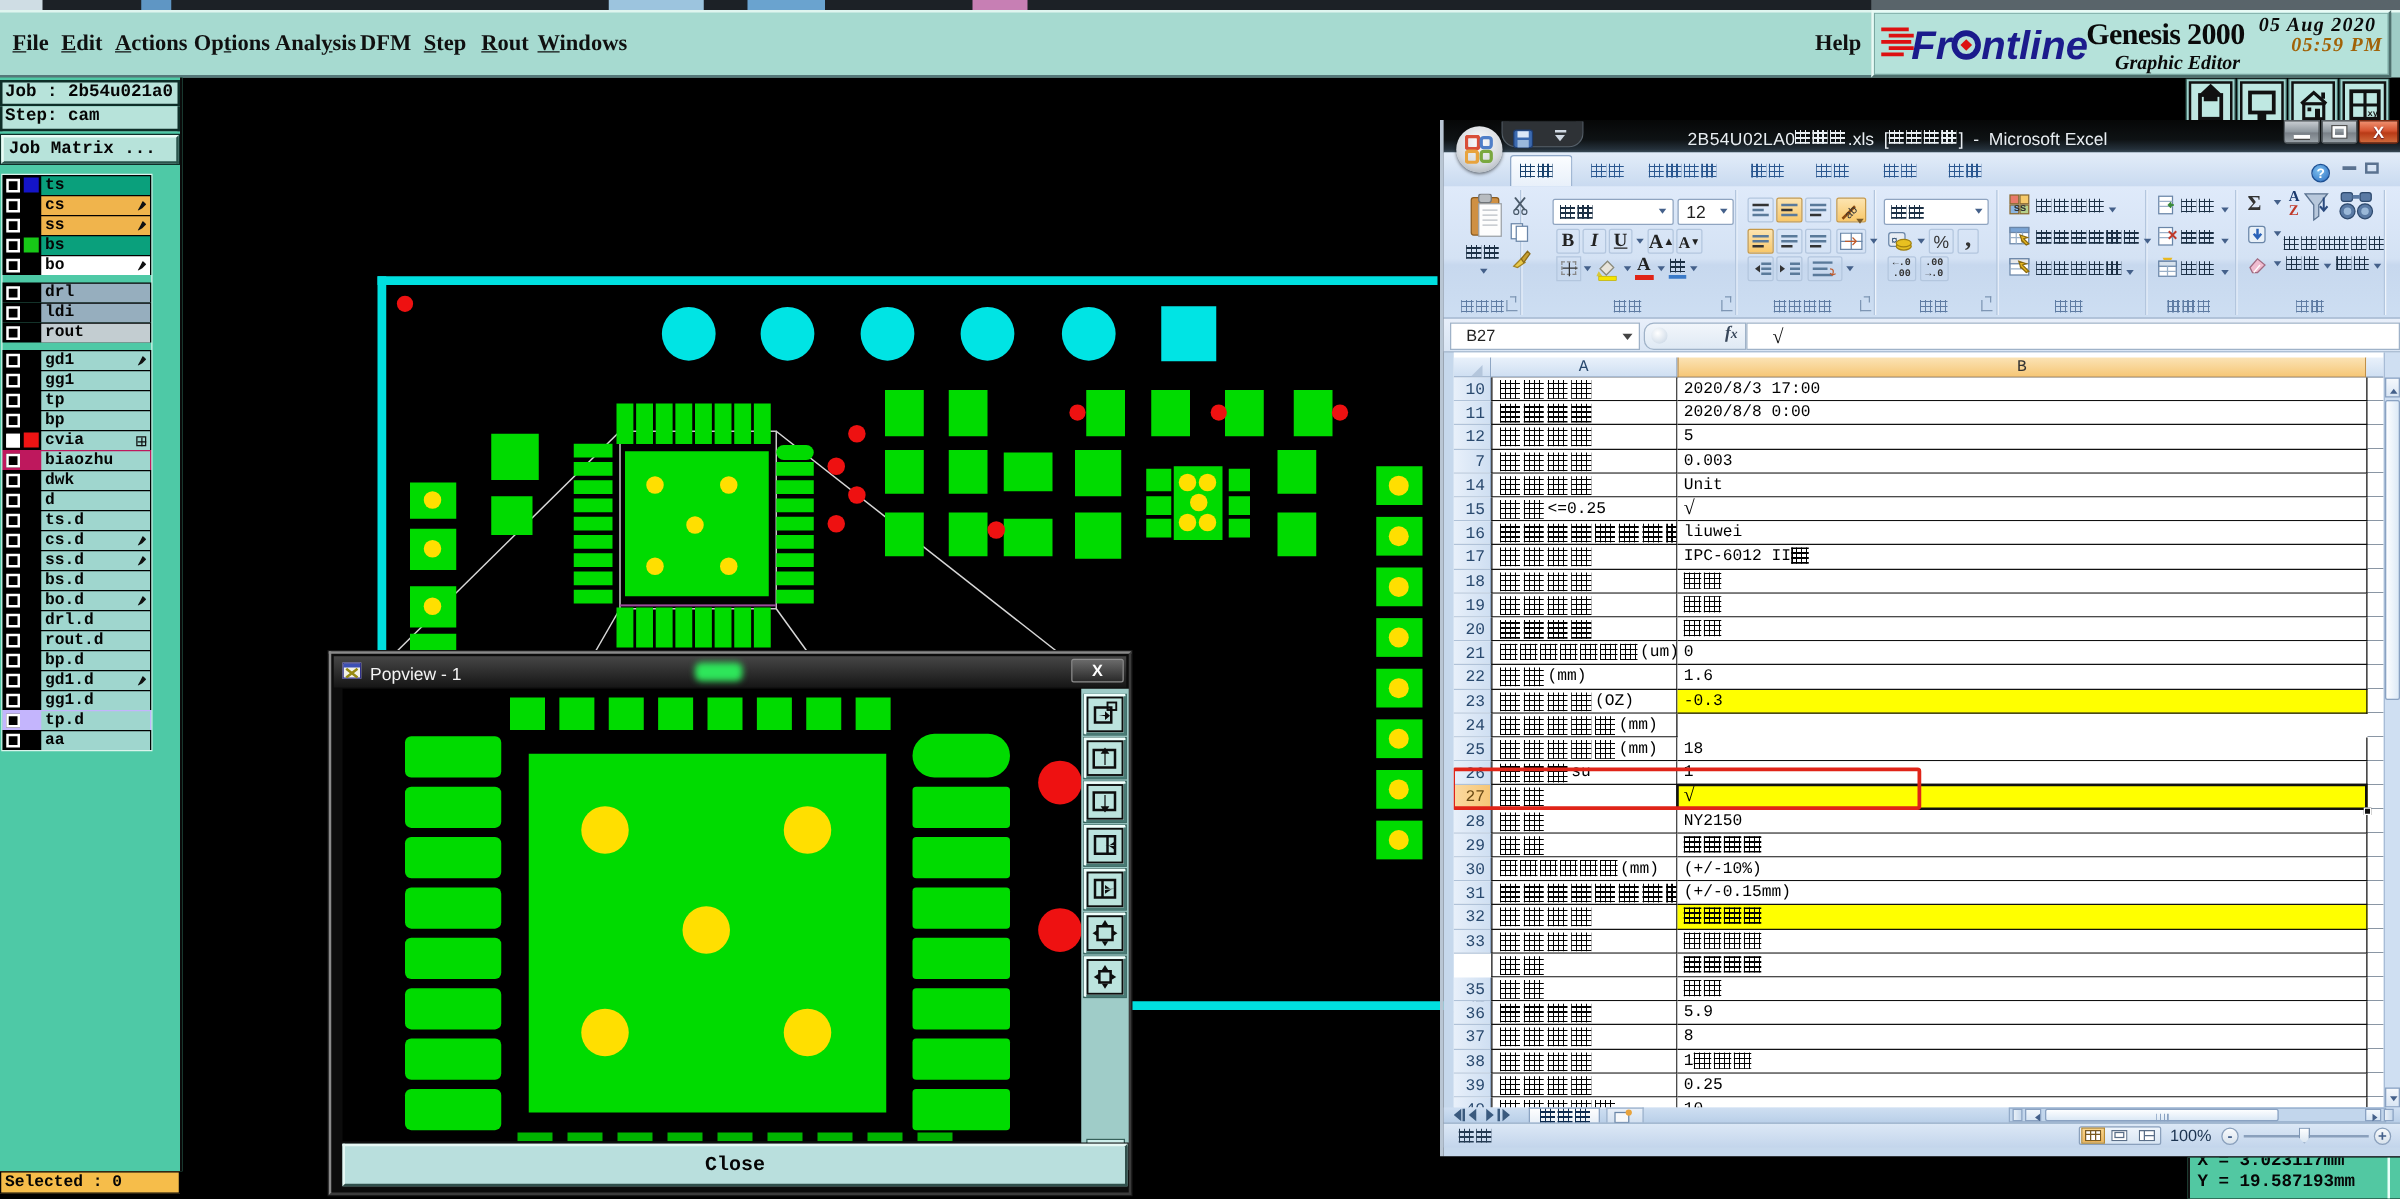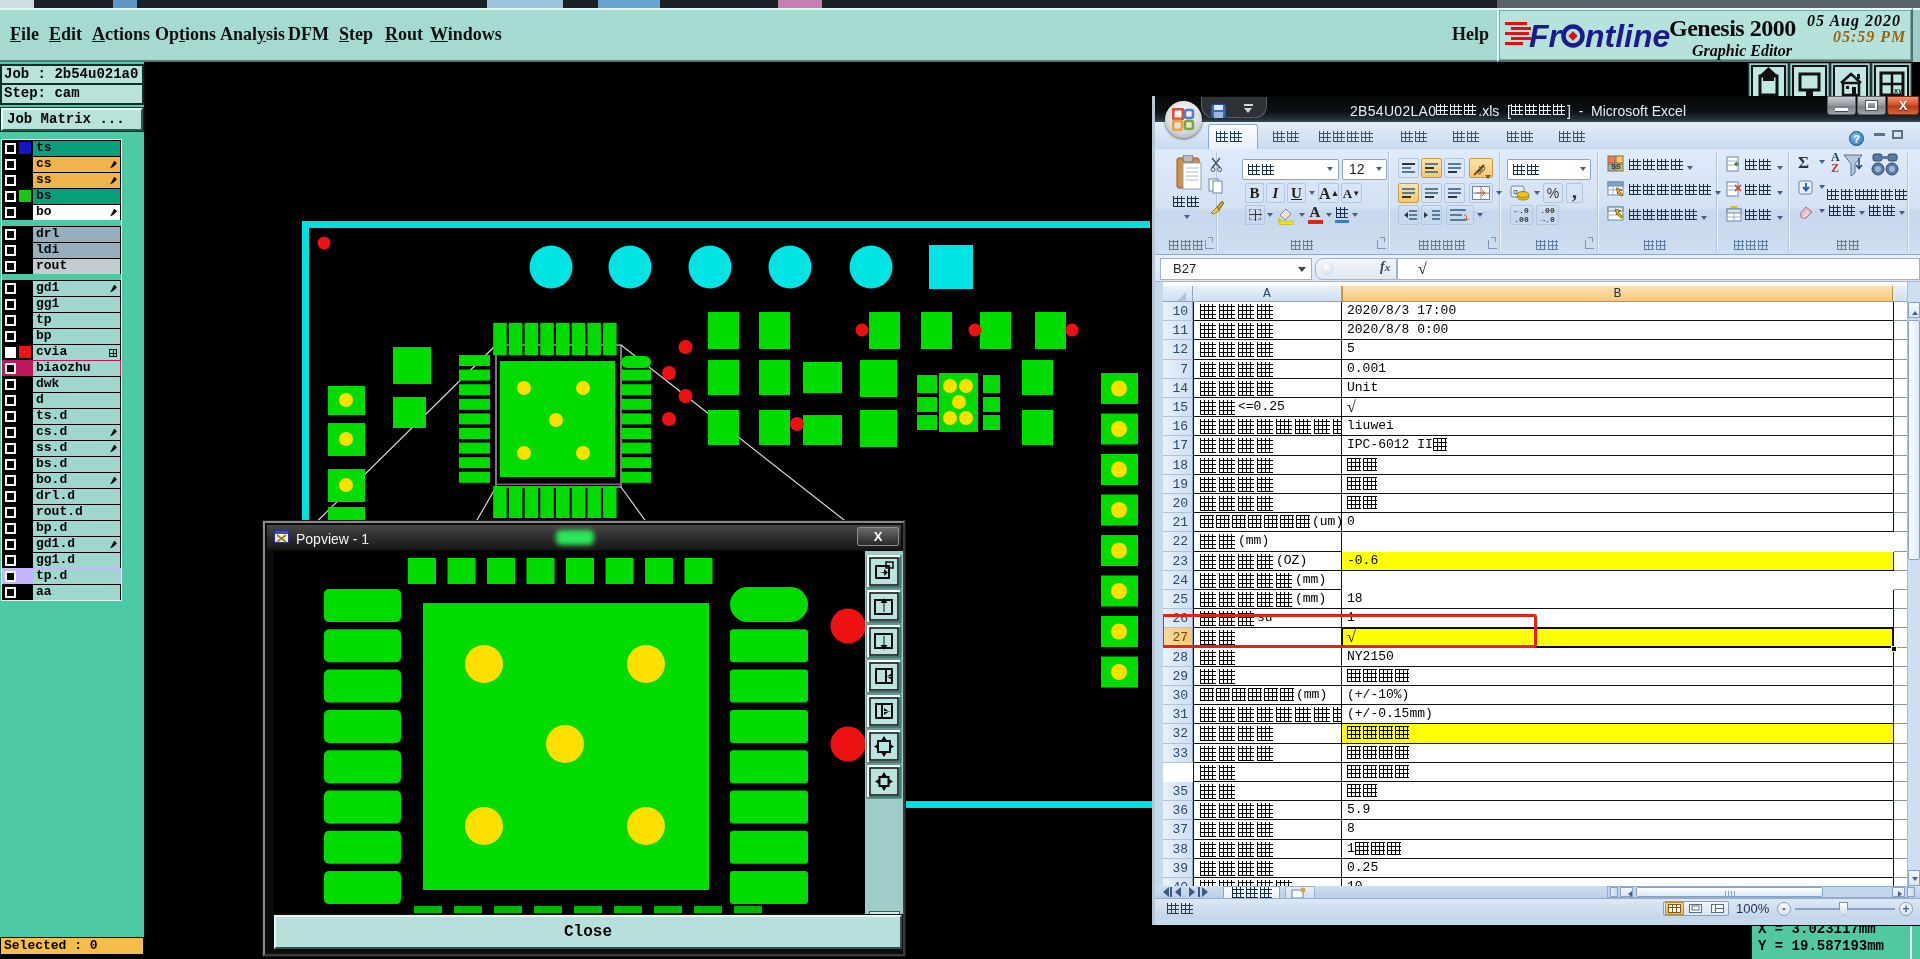--- a/index.html
+++ b/index.html
@@ -899,21 +899,21 @@
 <div class="xca" style="top:20.0px"><b class="g c16"></b><b class="g c16"></b><b class="g c16"></b><b class="g c16"></b></div>
 <div class="xcb" style="top:20.0px;">2020/8/3 17:00</div>
 <div class="xrh" style="top:39.2px;">11</div>
 <div class="xca" style="top:39.2px"><b class="g c16"></b><b class="g c16"></b><b class="g c16"></b><b class="g c16"></b></div>
 <div class="xcb" style="top:39.2px;">2020/8/8 0:00</div>
 <div class="xrh" style="top:58.4px;">12</div>
 <div class="xca" style="top:58.4px"><b class="g c16"></b><b class="g c16"></b><b class="g c16"></b><b class="g c16"></b></div>
 <div class="xcb" style="top:58.4px;">5</div>
 <div class="xrh" style="top:77.6px;">7</div>
 <div class="xca" style="top:77.6px"><b class="g c16"></b><b class="g c16"></b><b class="g c16"></b><b class="g c16"></b></div>
-<div class="xcb" style="top:77.6px;">0.001</div>
+<div class="xcb" style="top:77.6px;">0.003</div>
 <div class="xrh" style="top:96.8px;">14</div>
 <div class="xca" style="top:96.8px"><b class="g c16"></b><b class="g c16"></b><b class="g c16"></b><b class="g c16"></b></div>
 <div class="xcb" style="top:96.8px;">Unit</div>
 <div class="xrh" style="top:116.0px;">15</div>
 <div class="xca" style="top:116.0px"><b class="g c16"></b><b class="g c16"></b>&lt;=0.25</div>
 <div class="xcb" style="top:116.0px;"><span style="font-family:'Liberation Serif',serif;font-size:16px">√</span></div>
 <div class="xrh" style="top:135.2px;">16</div>
 <div class="xca" style="top:135.2px"><b class="g c16"></b><b class="g c16"></b><b class="g c16"></b><b class="g c16"></b><b class="g c16"></b><b class="g c16"></b><b class="g c16"></b><b class="g c16"></b></div>
 <div class="xcb" style="top:135.2px;font-family:Liberation Mono, monospace;">liuwei</div>
 <div class="xrh" style="top:154.4px;">17</div>
@@ -926,23 +926,24 @@
 <div class="xca" style="top:192.79999999999998px"><b class="g c16"></b><b class="g c16"></b><b class="g c16"></b><b class="g c16"></b></div>
 <div class="xcb" style="top:192.79999999999998px;"><b class="g c15"></b><b class="g c15"></b></div>
 <div class="xrh" style="top:212.0px;">20</div>
 <div class="xca" style="top:212.0px"><b class="g c16"></b><b class="g c16"></b><b class="g c16"></b><b class="g c16"></b></div>
 <div class="xcb" style="top:212.0px;"><b class="g c15"></b><b class="g c15"></b></div>
 <div class="xrh" style="top:231.2px;">21</div>
 <div class="xca" style="top:231.2px"><b class="g c15"></b><b class="g c15"></b><b class="g c15"></b><b class="g c15"></b><b class="g c15"></b><b class="g c15"></b><b class="g c15"></b>(um)</div>
 <div class="xcb" style="top:231.2px;">0</div>
 <div class="xrh" style="top:250.39999999999998px;">22</div>
 <div class="xca" style="top:250.39999999999998px"><b class="g c16"></b><b class="g c16"></b>(mm)</div>
+<div class="xcb" style="top:250.39999999999998px;">1.6</div>
 <div class="xrh" style="top:269.6px;">23</div>
 <div class="xca" style="top:269.6px"><b class="g c16"></b><b class="g c16"></b><b class="g c16"></b><b class="g c16"></b>(OZ)</div>
-<div class="xcb" style="top:269.6px;background:#ffff00;">-0.6</div>
+<div class="xcb" style="top:269.6px;background:#ffff00;">-0.3</div>
 <div class="xrh" style="top:288.8px;">24</div>
 <div class="xca" style="top:288.8px"><b class="g c16"></b><b class="g c16"></b><b class="g c16"></b><b class="g c16"></b><b class="g c16"></b>(mm)</div>
 <div class="xrh" style="top:308.0px;">25</div>
 <div class="xca" style="top:308.0px"><b class="g c16"></b><b class="g c16"></b><b class="g c16"></b><b class="g c16"></b><b class="g c16"></b>(mm)</div>
 <div class="xcb" style="top:308.0px;">18</div>
 <div class="xrh" style="top:327.2px;">26</div>
 <div class="xca" style="top:327.2px"><b class="g c16"></b><b class="g c16"></b><b class="g c16"></b>su</div>
 <div class="xcb" style="top:327.2px;">1</div>
 <div class="xrh" style="top:346.4px;background:linear-gradient(90deg,#fbd9a0,#f6c777);color:#6a4a14;">27</div>
 <div class="xca" style="top:346.4px"><b class="g c16"></b><b class="g c16"></b></div>

